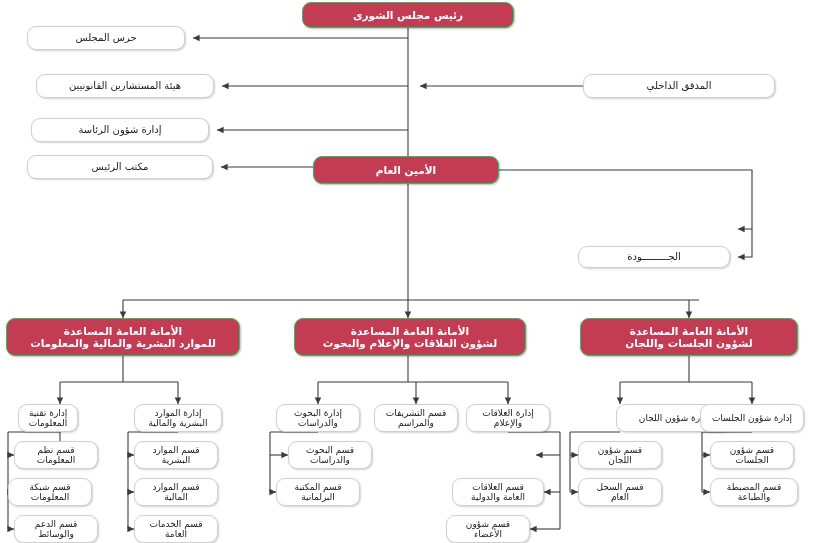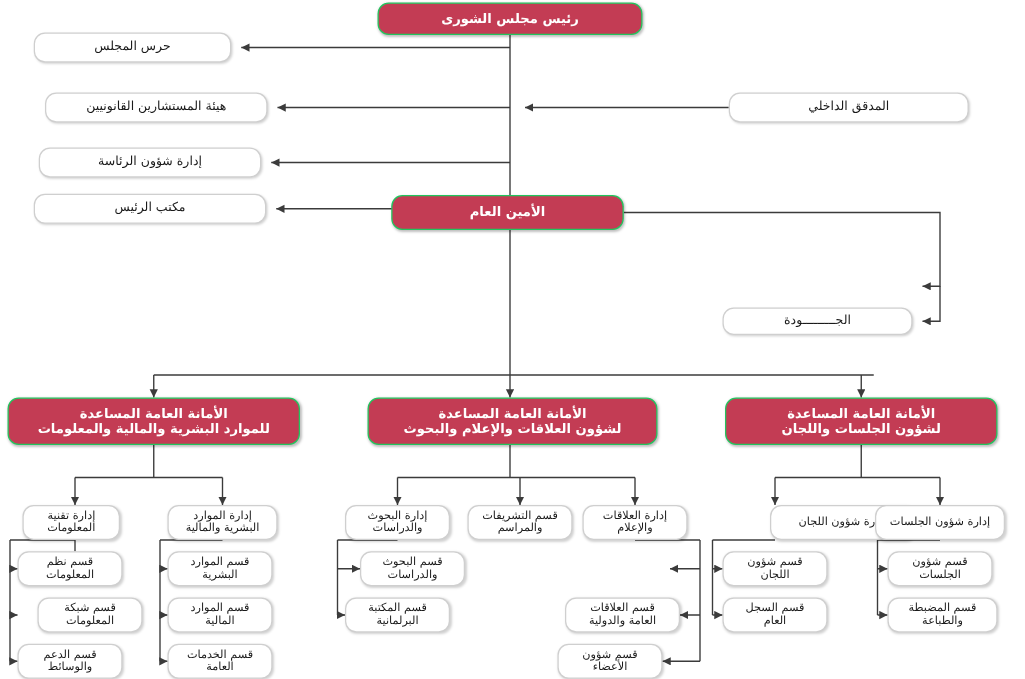--- a/index.html
+++ b/index.html
@@ -130,25 +130,25 @@
     <div class="node white big" style="left: 31px; top: 118px; width: 178px; height: 24px;">إدارة شؤون الرئاسة</div>
     <div class="node white big" style="left: 27px; top: 155px; width: 186px; height: 24px;">مكتب الرئيس</div>
     <div class="node red" style="left: 313px; top: 156px; width: 186px; height: 28px;">الأمين العام</div>
     <div class="node white big" style="left: 578px; top: 246px; width: 152px; height: 22px;">الجـــــــــودة</div>
     <div class="node red" style="left: 6px; top: 318px; width: 234px; height: 38px;">الأمانة العامة المساعدة
 للموارد البشرية والمالية والمعلومات</div>
     <div class="node red" style="left: 294px; top: 318px; width: 232px; height: 38px;">الأمانة العامة المساعدة
 لشؤون العلاقات والإعلام والبحوث</div>
     <div class="node red" style="left: 580px; top: 318px; width: 218px; height: 38px;">الأمانة العامة المساعدة
 لشؤون الجلسات واللجان</div>
-    <div class="node white" style="left: 18px; top: 404px; width: 78px; height: 28px; text-align: right;">إدارة تقنية
+    <div class="node white" style="left: 18px; top: 404px; width: 60px; height: 28px; text-align: right;">إدارة تقنية
 المعلومات</div>
     <div class="node white" style="left: 14px; top: 441px; width: 84px; height: 28px;">قسم نظم
 المعلومات</div>
-    <div class="node white" style="left: 30px; top: 478px; width: 84px; height: 28px;">قسم شبكة
+    <div class="node white" style="left: 8px; top: 478px; width: 84px; height: 28px;">قسم شبكة
 المعلومات</div>
     <div class="node white" style="left: 14px; top: 515px; width: 84px; height: 28px;">قسم الدعم
 والوسائط</div>
     <div class="node white" style="left: 134px; top: 404px; width: 88px; height: 28px;">إدارة الموارد
 البشرية والمالية</div>
     <div class="node white" style="left: 134px; top: 441px; width: 84px; height: 28px;">قسم الموارد
 البشرية</div>
     <div class="node white" style="left: 134px; top: 478px; width: 84px; height: 28px;">قسم الموارد
 المالية</div>
     <div class="node white" style="left: 134px; top: 515px; width: 84px; height: 28px;">قسم الخدمات

